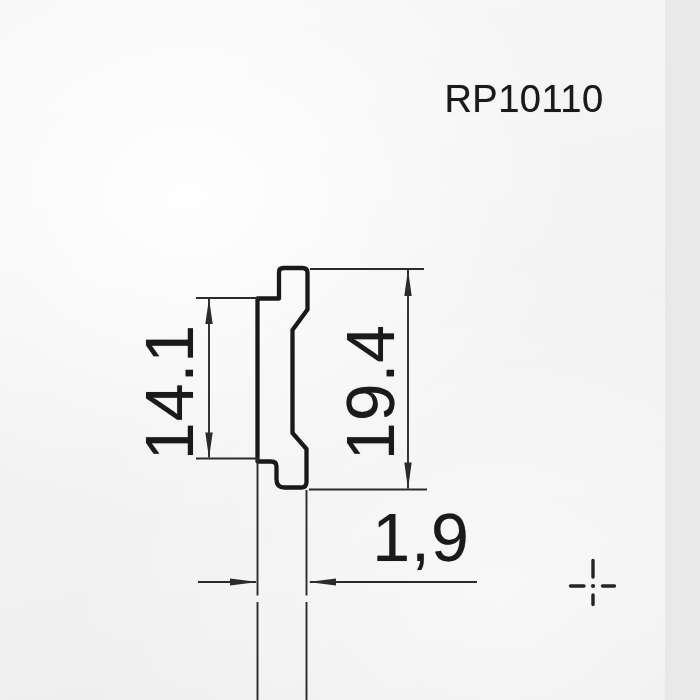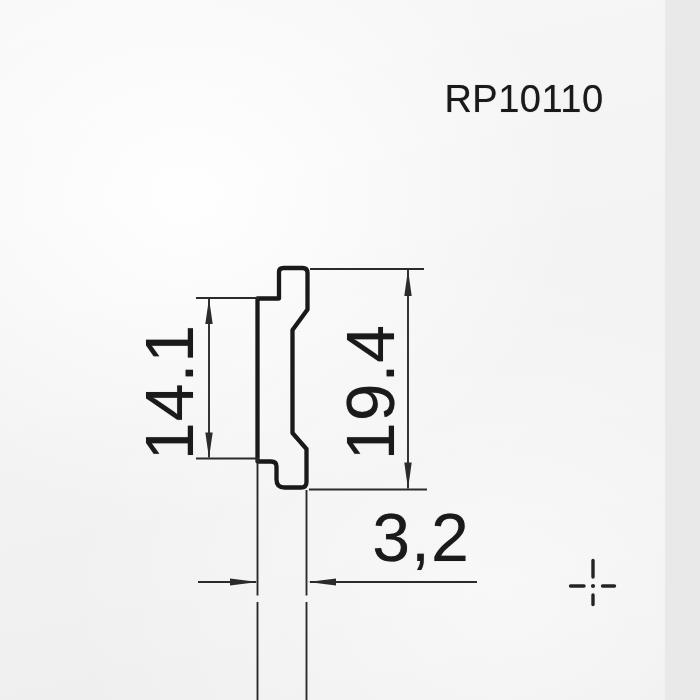--- a/index.html
+++ b/index.html
@@ -111,15 +111,15 @@
       <circle cx="593" cy="586" r="2.1" stroke="none"></circle>
     </g>
   </svg>
 
   <div class="label part-number" style="left:524px; top:99px;">RP10110</div>
 
   <div class="label dim-text dim-vertical" style="left:169px; top:392px;">14.1</div>
 
   <div class="label dim-text dim-vertical" style="left:370px; top:392px;">19.4</div>
 
-  <div class="label dim-text dim-horizontal" style="left:421px; top:537px;">3,2</div>
+  <div class="label dim-text dim-horizontal" style="left:421px; top:537px;">1,9</div>
 
 </div>
 
 </body></html>

